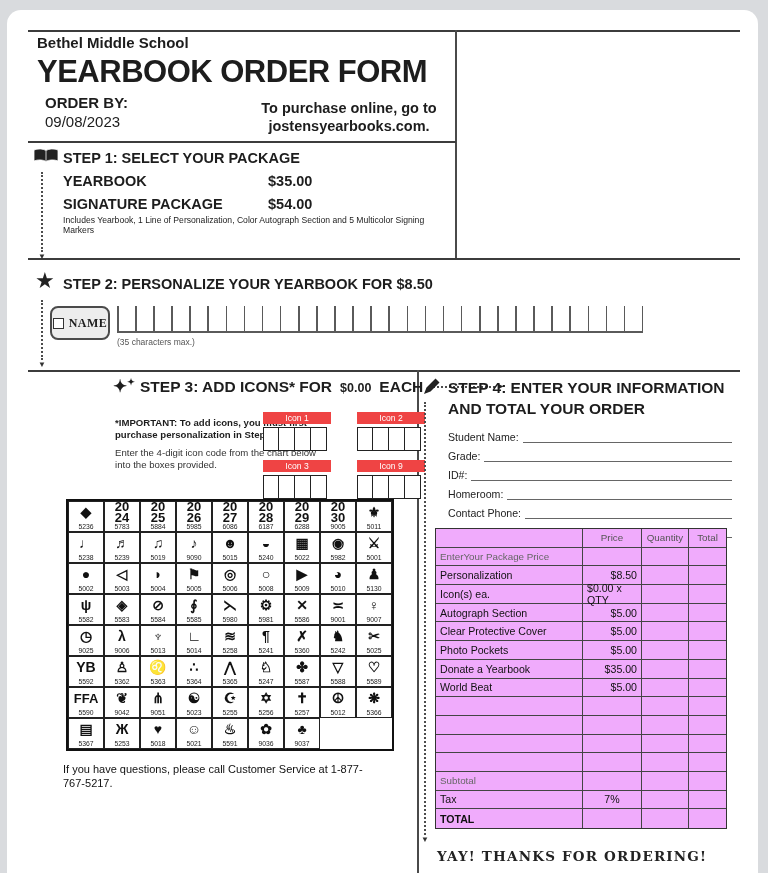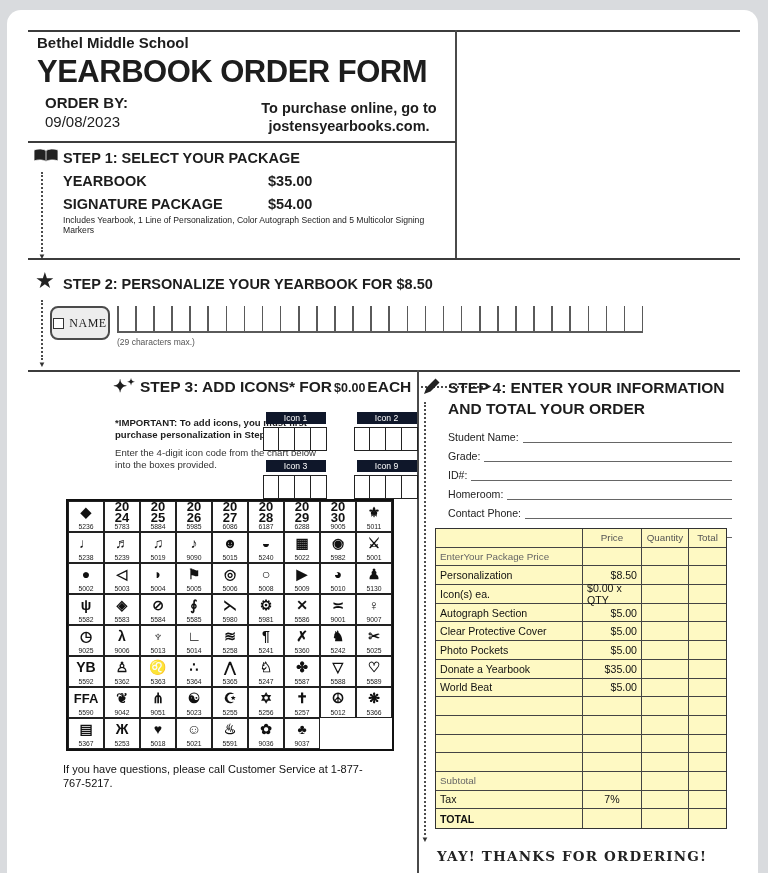--- a/index.html
+++ b/index.html
@@ -25,38 +25,38 @@
   .step-icon { color:#222; }
 
   
   .pkg-row { display:flex; width:290px; margin-bottom:7px; }
   .pkg-name { font-size:14.5px; font-weight:bold; flex:1; }
   .pkg-price { font-size:14.5px; font-weight:bold; width:85px; }
   .pkg-note { left:56px; top:205px; width:370px; font-size:8.6px; color:#222; }
 
   
   .name-btn { left:43px; top:296px; width:60px; height:34px; border:2px solid #4b4b4b; border-radius:8px;
-              background:#ededed; display:flex; align-items:center; justify-content:center; gap:5px; }
+              background:#ededed; display:flex; align-items:center; justify-content:center; gap:5px;font-weight:bold; }
   .name-box { width:11px; height:11px; border:1.6px solid #333; background:#fff; }
   .name-txt { font-family:"Liberation Serif", serif; font-size:12px; letter-spacing:0.5px; }
   .comb { left:110px; top:296px; width:526px; height:27px; border-bottom:2px solid #5a5a5a;
           background:repeating-linear-gradient(to right, #5a5a5a 0 1.6px, transparent 1.6px 18.1px);
           border-right:1.6px solid #5a5a5a; }
   .comb-note { left:110px; top:327px; font-size:8.5px; color:#555; }
 
   
   .s3-titlebar { left:133px; top:368px; display:flex; align-items:baseline; }
   .s3-t { font-size:15.5px; font-weight:bold; }
-  .s3-p { font-size:12.5px; font-weight:bold; margin:0 2px; }
+  .s3-p { font-size:12.5px; font-weight:bold; margin:0 8px; }
   .dot-arrow { width:62px; border-top:2px dotted #4c4c4c; margin-left:10px; position:relative; top:-4px; }
   .dot-arrow:after { content:"►"; position:absolute; right:-10px; top:-7px; font-size:9px; color:#222; }
   .imp { left:108px; top:407px; width:200px; font-size:9.6px; font-weight:bold; line-height:1.3; }
   .instr { left:108px; top:437px; width:205px; font-size:9.6px; color:#333; line-height:1.3; }
   .slots { left:256px; top:402px; width:156px; display:grid; grid-template-columns:1fr 1fr; column-gap:26px; row-gap:9px; }
-  .slot-label { width:60px; margin:0 auto 3px; background:#0f172a; color:#fff; font-size:8.6px;
+  .slot-label { width:68px; margin:0 auto 3px; background:#ef4444; color:#fff; font-size:8.6px;
                 text-align:center; padding:1px 0; }
   .slot-cells { display:flex; }
   .slot-cell { width:16px; height:24px; border:1.5px solid #222; border-left:none; background:#fff; }
   .slot-cell:first-child { border-left:1.5px solid #222; }
 
   
   .grid { left:59px; top:489px; border:2px solid #111; display:inline-block; }
   .grid-row { display:flex; }
   .gcell { width:36px; height:31px; border:1px solid #222; display:flex; flex-direction:column;
            align-items:center; justify-content:flex-end; background:#fff; }
@@ -65,21 +65,21 @@
   .glyph.txt { font-size:13px; letter-spacing:0; }
   .gcode { font-size:6.8px; color:#222; padding-bottom:1px; }
   .help { left:56px; top:752px; width:310px; font-size:11px; line-height:1.3; color:#111; }
 
   
   .s4-title { left:441px; top:368px; width:290px; font-size:15.5px; font-weight:bold; line-height:1.35; }
   .fields { left:441px; top:414px; width:284px; }
   .f-row { display:flex; align-items:flex-end; height:19px; }
   .f-label { font-size:10.6px; color:#222; padding-right:4px; white-space:nowrap; }
   .f-line { flex:1; border-bottom:1.3px solid #666; height:14px; }
-  .table { left:428px; top:518px; border:1.5px solid #333; background:#fef9c3; }
+  .table { left:428px; top:518px; border:1.5px solid #333; background:#f0abfc; }
   .t-row { display:grid; grid-template-columns:147px 59px 47px 37px; }
   .t-cell { border-right:1px solid #444; border-bottom:1px solid #444; height:18.7px;
             font-size:10.6px; display:flex; align-items:center; padding:0 4px; color:#111; }
   .t-cell:last-child { border-right:none; }
   .t-row:last-child .t-cell { border-bottom:none; }
   .t-head { color:#555; font-size:9.8px; justify-content:center; }
   .t-price { justify-content:flex-end; }
   .muted .t-cell { color:#666; font-size:9.8px; }
   .total .t-item { font-weight:bold; }
   .tax .t-price { justify-content:center; }
@@ -127,21 +127,21 @@
   <div class="abs pkg-note">Includes Yearbook, 1 Line of Personalization, Color Autograph Section and 5 Multicolor Signing Markers</div>
 
   <div class="abs step-icon star-glyph" style="left:28px; top:258px;">★</div>
   <div class="abs step-title" style="left:56px; top:266px;">STEP 2: PERSONALIZE YOUR YEARBOOK FOR $8.50</div>
   <div class="dotted-v" style="left:34px; top:290px; height:60px;"></div>
   <div class="name-btn abs">
     <span class="name-box"></span>
     <span class="name-txt">NAME</span>
   </div>
   <div class="comb abs"></div>
-  <div class="abs comb-note">(29 characters max.)</div>
+  <div class="abs comb-note">(35 characters max.)</div>
 
   <div class="abs" style="left:106px; top:366px;"><span class="spark-big">✦</span><span class="spark-small">✦</span></div>
   <div class="s3-titlebar abs">
     <span class="s3-t">STEP 3: ADD ICONS* FOR</span>
     <span class="s3-p">$0.00</span>
     <span class="s3-t">EACH</span>
     <span class="dot-arrow"></span>
   </div>
   <div class="abs imp">*IMPORTANT: To add icons, you must first purchase personalization in Step 2.</div>
   <div class="abs instr">Enter the 4-digit icon code from the chart below into the boxes provided.</div>

